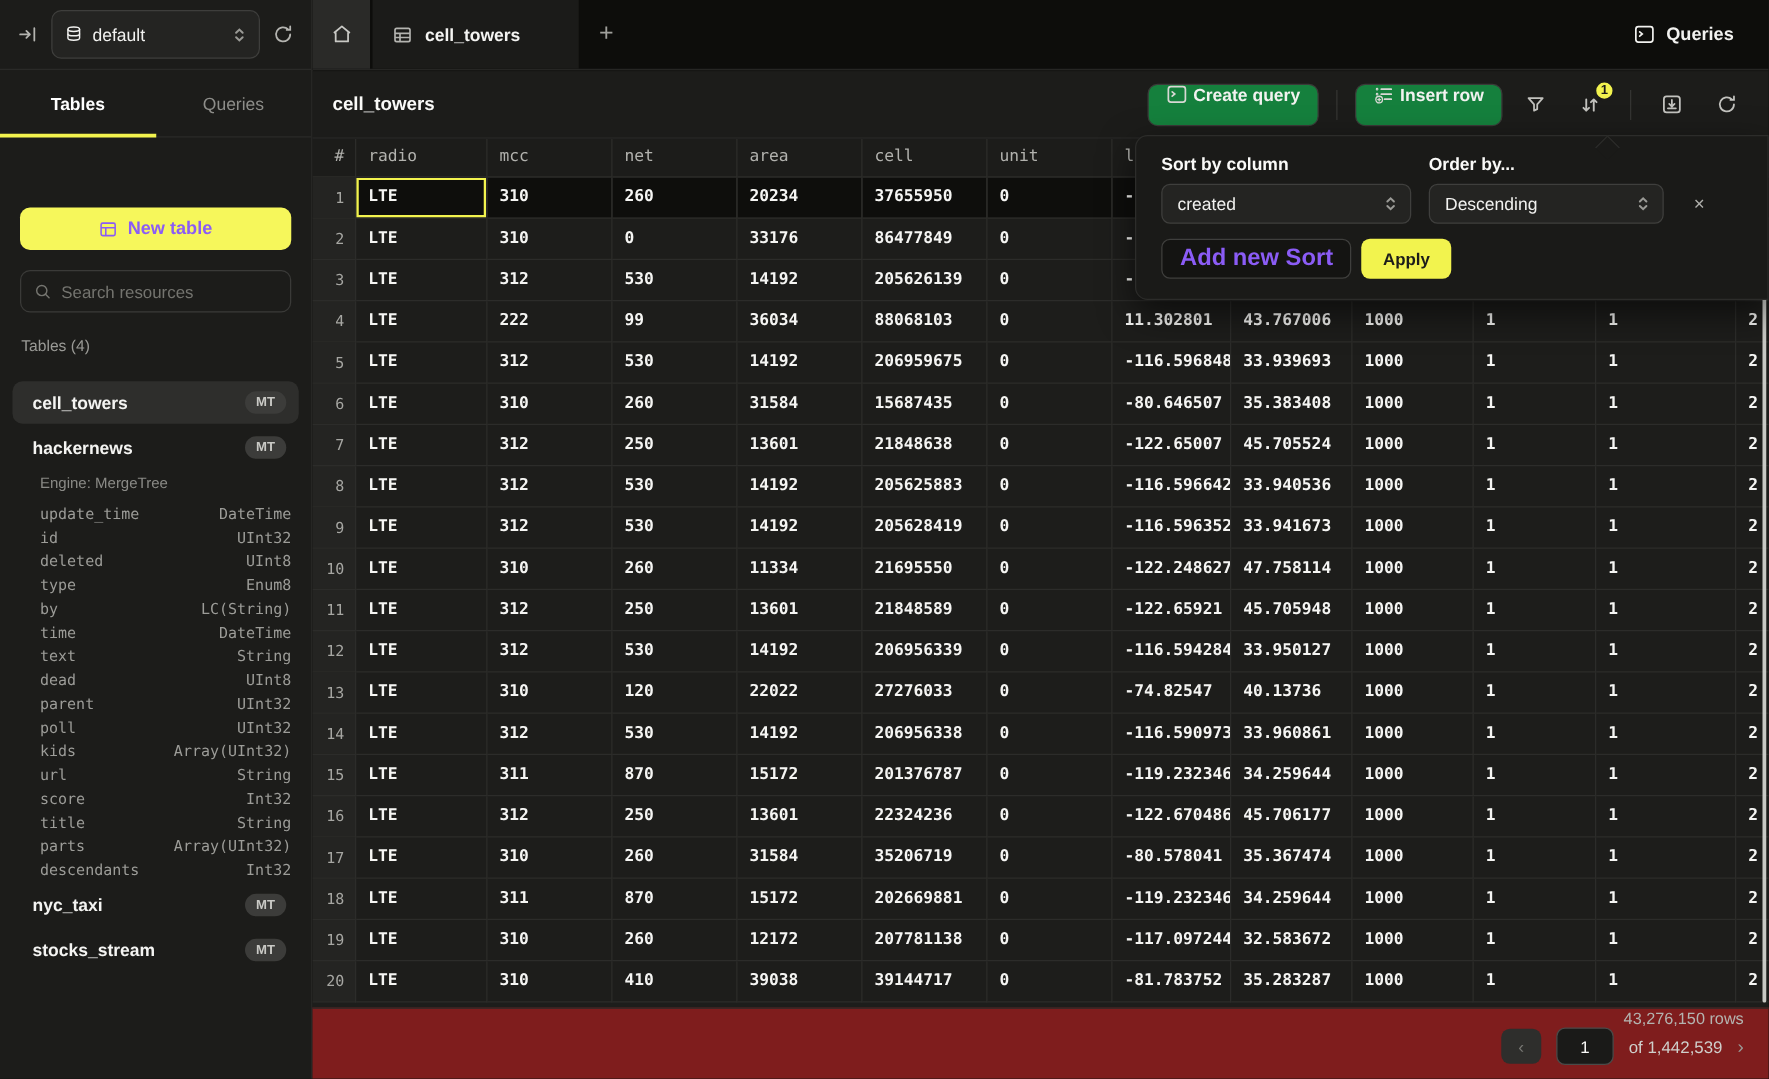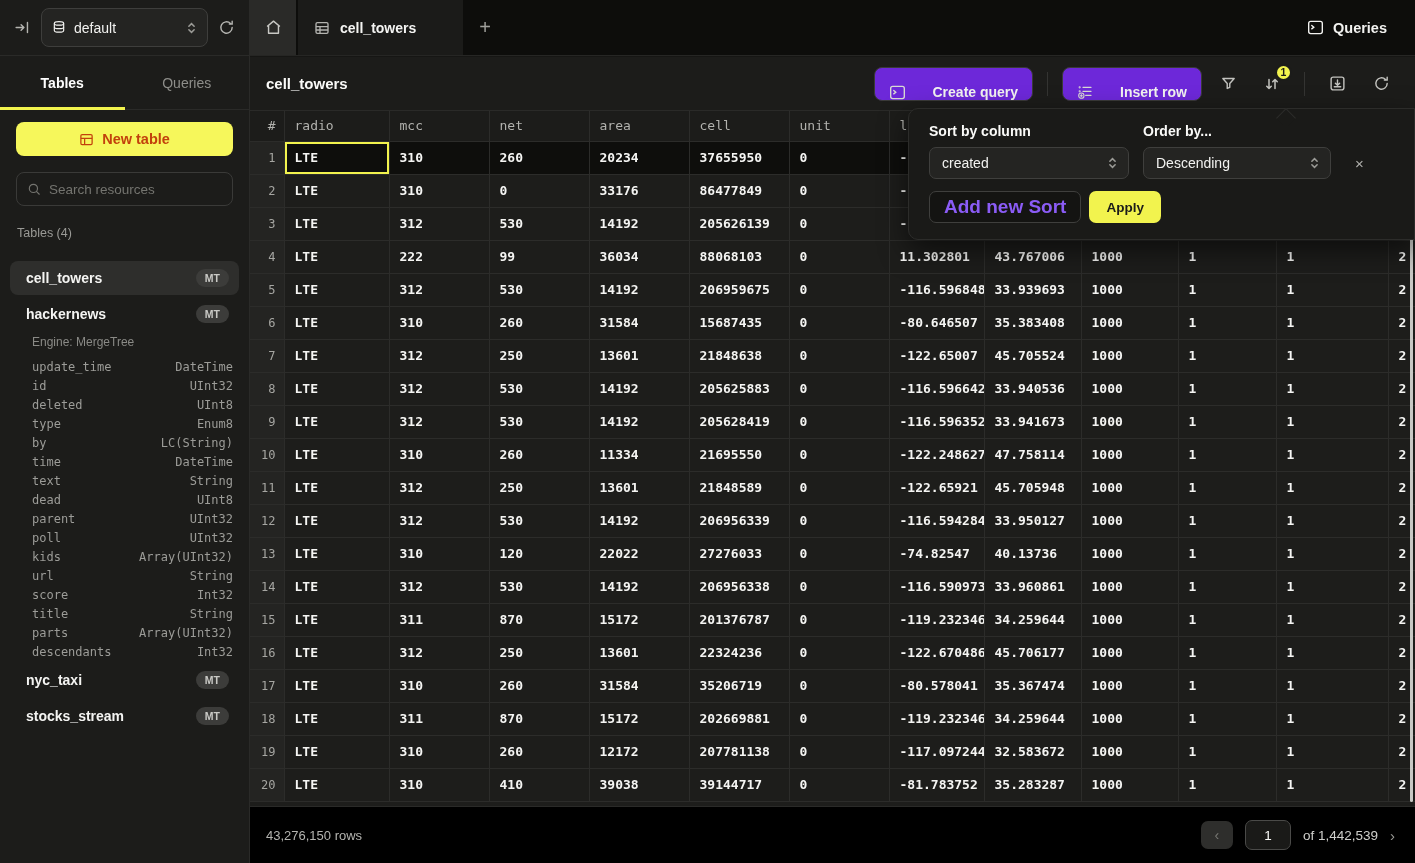--- a/index.html
+++ b/index.html
@@ -17,23 +17,23 @@
   .db-select { flex:1; height:39px; background:#242422; border:1px solid #3e3e3c; border-radius:8px;
     display:flex; align-items:center; gap:8px; padding:0 10px; color:#f2f2f0; font-size:14px; cursor:pointer; }
   .db-select .lbl { flex:1; }
   .sb-tabs { height:54px; display:flex; border-bottom:1px solid #2a2a28; }
   .sb-tab { flex:1; display:flex; align-items:center; justify-content:center; font-size:14px;
     color:#8d8d89; cursor:pointer; position:relative; background:none; border:none; }
   .sb-tab.active { color:#ffffff; font-weight:700; }
   .sb-tab.active::after { content:""; position:absolute; left:0; right:0; bottom:-1px; height:3px;
     background:#f2f34e; }
   .sb-content { padding:12px 16px; }
-  .new-table-btn { width:100%; height:34px; background:#f6f75b; color:#c2410c; border:none;
+  .new-table-btn { width:100%; height:34px; background:#f6f75b; color:#8b5cf6; border:none;
     border-radius:8px; font-size:14.5px; font-weight:700; display:flex; align-items:center;
-    justify-content:center; gap:8px; cursor:pointer; }
+    justify-content:center; gap:8px; cursor:pointer;margin-top:44px; }
   .search-box { margin-top:16px; height:34px; border:1px solid #3a3a38; border-radius:8px;
     display:flex; align-items:center; gap:8px; padding:0 10px; color:#74746f; }
   .search-box input { flex:1; background:transparent; border:none; outline:none; color:#d8d8d4;
     font-size:13.5px; }
   .search-box input::placeholder { color:#74746f; }
   .section-label { margin:20px 0 21px 1px; font-size:12.5px; color:#9a9a96; }
   .tbl-item { height:34px; display:flex; align-items:center; justify-content:space-between;
     padding:0 10px 0 16px; margin:2px -6px; border-radius:8px; cursor:pointer; }
   .tbl-item.selected { background:#2e2e2c; }
   .tbl-name { font-size:14px; color:#f4f4f2; font-weight:600; }
@@ -51,22 +51,22 @@
   .main-tab { width:165px; margin-left:2px; background:#1b1b19; display:flex; align-items:center;
     gap:10px; padding:0 16px; color:#f4f4f2; font-size:14px; font-weight:600; cursor:pointer; border:none; }
   .main-tab .ticon { color:#b4b4b0; display:flex; }
   .add-tab { width:44px; background:none; border:none; color:#a0a09c; font-size:20px; cursor:pointer; }
   .queries-link { margin-left:auto; margin-right:28px; align-self:center; background:none; border:none;
     color:#f2f2f0; font-size:14.5px; font-weight:600; display:flex; align-items:center; gap:9px; cursor:pointer; }
   .toolbar { position:absolute; left:250px; top:57px; width:1165px; height:54px; background:#1c1c1a;
     border-bottom:1px solid #2a2a28; display:flex; align-items:center; padding:0 16px; }
   .page-title { font-size:15px; font-weight:700; color:#fafaf8; }
   .tb-actions { margin-left:auto; display:flex; align-items:center; gap:8px; }
-  .btn { height:34px; border:1px solid #3a3a38; border-radius:8px; background:#6d28d9; color:#f2f2f0;
-    font-size:14px; font-weight:600; display:inline-flex; align-items:flex-end; gap:27px; padding:0 14px;
+  .btn { height:34px; border:1px solid #3a3a38; border-radius:8px; background:#15803d; color:#f2f2f0;
+    font-size:14px; font-weight:600; display:inline-flex; align-items:flex-start; gap:5px; padding:0 14px;
     cursor:pointer; font-family:inherit; }
   .icon-btn { width:36px; height:36px; background:none; border:none; color:#c2c2be; display:flex;
     align-items:center; justify-content:center; cursor:pointer; position:relative; }
   .v-div { width:1px; height:24px; background:#34343,; background:#343432; margin:0 6px; }
   .sort-badge { position:absolute; top:-2px; right:-2px; width:17px; height:17px; border-radius:50%;
     background:#f2f34e; color:#1c1c1a; font-size:10.5px; font-weight:700; display:flex;
     align-items:center; justify-content:center; border:2px solid #1c1c1a; }
 
   
   .grid-wrap { position:absolute; left:250px; top:111px; width:1165px; height:695px;
@@ -81,22 +81,22 @@
     border-right:1px solid #2c2c2a; border-bottom:1px solid #2c2c2a; overflow:hidden; white-space:nowrap; }
   .grid td.gutter { background:#242422; color:#a6a6a2; font-weight:400; font-size:12px;
     text-align:right; padding:0 8px 0 0; }
   .grid tr.row { background:#1d1d1b; }
   .grid tr.row.selected-row { background:#0e0e0c; }
   .grid td.selected-cell { box-shadow:inset 0 0 0 2px #f2f34e; }
   .vscroll { position:absolute; right:2px; top:118px; width:3px; height:684px; background:#d2d2ce;
     border-radius:2px; opacity:.95; }
 
   
-  .footer { position:absolute; left:250px; bottom:0; width:1165px; height:57px; background:#000000;
-    border-top:1px solid #2a2a28; display:flex; align-items:center; padding:0 20px 0 16px; }
+  .footer { position:absolute; left:250px; bottom:0; width:1165px; height:57px; background:#7f1d1d;
+    border-top:1px solid #2a2a28; display:flex; align-items:flex-end; padding:0 20px 0 16px;flex-direction:column; }
   .rowcount { font-size:13px; color:#b4b4b0; }
   .pager { margin-left:auto; display:flex; align-items:center; gap:12px; }
   .prev-btn { width:32px; height:28px; border-radius:7px; background:#2e2e2c; border:none;
     color:#787874; font-size:14px; cursor:pointer; }
   .page-input { width:46px; height:30px; background:#1a1a18; border:1px solid #4a4a48; border-radius:7px;
     color:#fafaf8; font-size:13.5px; text-align:center; font-family:inherit; }
   .of-label { font-size:13.5px; color:#cfcfcb; }
   .next-btn { background:none; border:none; color:#9a9a96; font-size:15px; cursor:pointer; }
 
   

